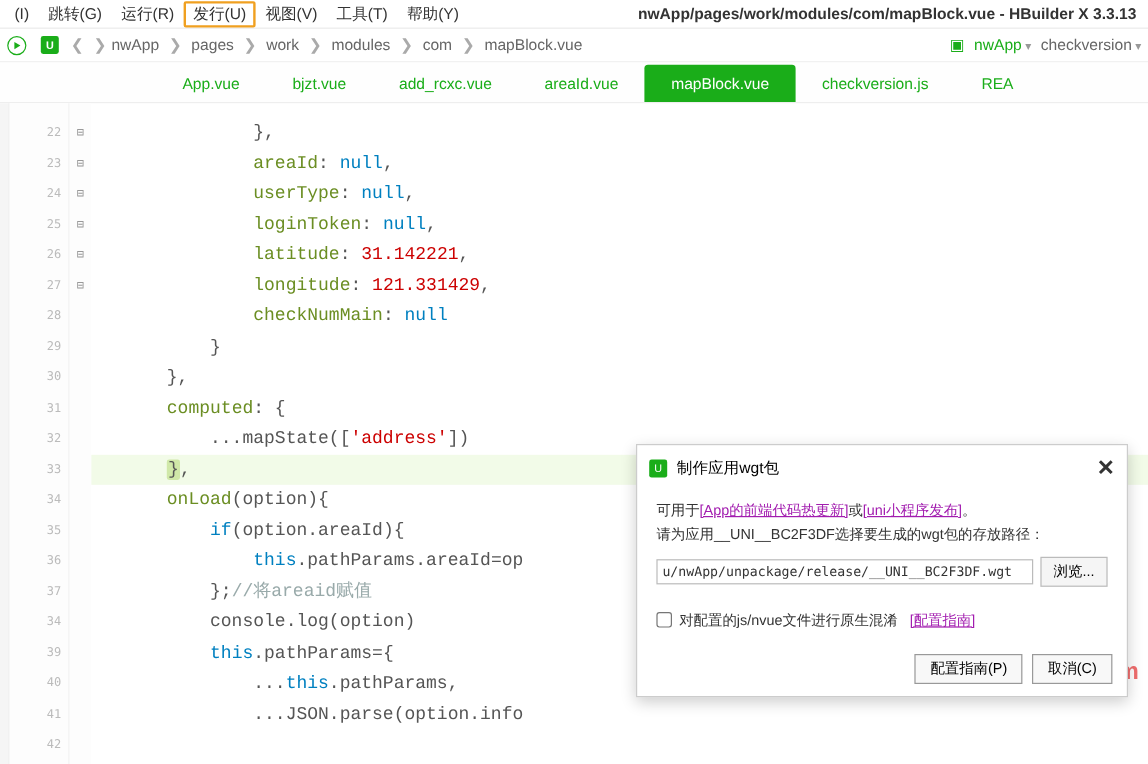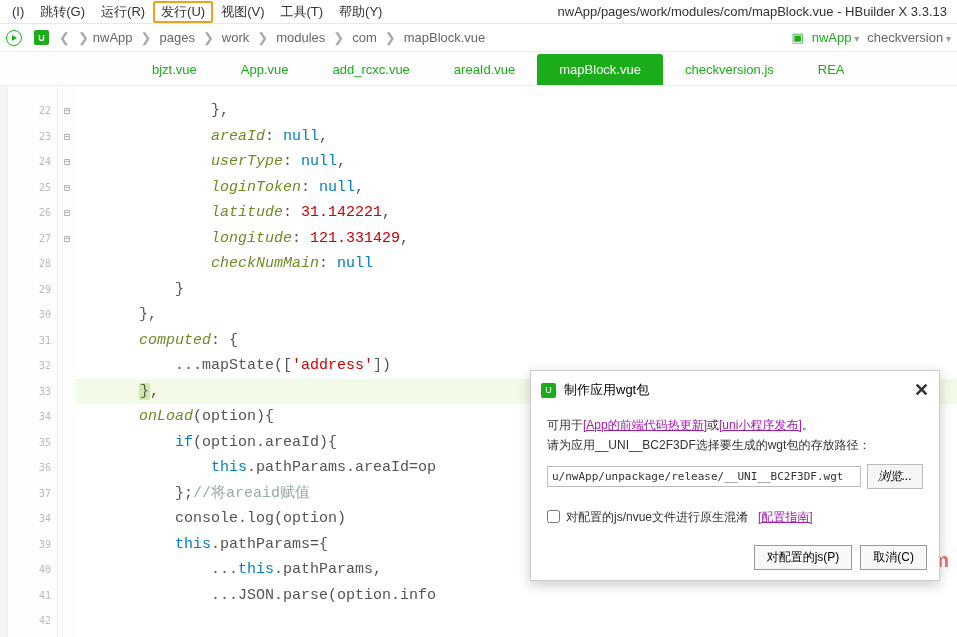--- a/index.html
+++ b/index.html
@@ -24,21 +24,21 @@
       padding: 2px 8px;
       color: #333;
       cursor: default;
     }
     .menubar .menu-item.highlight {
       border: 2px solid #f0a020;
       border-radius: 2px;
       padding: 0 6px;
     }
     .menubar .spacer { flex: 1; }
-    .menubar .title-path { color: #333; padding-right: 6px;}
+    .menubar .title-path { color: #333; padding-right: 6px; font-weight: bold;}
     .toolbar {
       display: flex;
       align-items: center;
       height: 28px;
       background: #fff;
       padding: 0 6px;
       border-bottom: 1px solid #eee;
     }
     .toolbar .play-icon {
       width: 16px; height: 16px;
@@ -126,21 +126,21 @@
       flex: 1;
       font-family: Consolas, "Courier New", monospace;
       font-size: 15px;
       line-height: 25.5px;
       padding-top: 12px;
       color: #555;
       white-space: pre;
       overflow: hidden;
     }
     .code .p { color: #555; }
-    .code .prop { color: #6b8e23; font-style: italic; }
+    .code .prop { color: #6b8e23; }
     .code .kw { color: #0080c0; }
     .code .num { color: #c00; }
     .code .str { color: #c00; }
     .code .cm { color: #9aa;}
     .code .hl-line { background: #f2fbe8; display: inline-block; width:100%;}
     .code .hl-br { background:#d0e8a8; border-radius:2px; padding:0 1px;}
     .dialog {
       position: absolute;
       top: 370px;
       left: 530px;
@@ -165,21 +165,21 @@
     }
     .dialog .dlg-body a { color: #a21caf; text-decoration: underline; cursor:default;}
     .dialog .path-row { display:flex; gap:6px; margin-top:8px; align-items:center;}
     .dialog .path-row input {
       flex:1; border:1px solid #bbb; padding:3px 4px;
       font-family: Consolas, monospace; font-size:11px;
       color:#333;
     }
     .dialog .path-row button {
       border:1px solid #bbb; background:#f5f5f5; padding:3px 10px;
-      font-size:12px; cursor:default;font-style:italic;
+      font-size:12px; cursor:default;
     }
     .dialog .chk-row { margin-top:18px; display:flex; align-items:center; gap:6px;}
     .dialog .chk-row input[type=checkbox]{ width:13px;height:13px;}
     .dialog .btn-row { display:flex; justify-content:flex-end; gap:8px; padding:8px 12px 10px 0;}
     .dialog .btn-row button { border:1px solid #999; background:#f8f8f8; padding:3px 12px; font-size:12px; cursor:default;}
     .watermark {
       position:absolute; right:8px; bottom:65px;
       color:#e55; font-size:20px; font-weight:bold;
       font-family: Arial;
       opacity:0.85;
@@ -221,22 +221,22 @@
       <span class="crumb">mapBlock.vue</span>
     </div>
   <div class="right-tools">
     <span class="run-icon">▣</span>
     <span class="nwapp dd">nwApp</span>
     <span class="dd">checkversion</span>
   </div>
 </div>
 
 <div class="tabbar" id="tabbar">
+    <div class="tab">App.vue</div>
     <div class="tab">bjzt.vue</div>
-    <div class="tab">App.vue</div>
     <div class="tab">add_rcxc.vue</div>
     <div class="tab">areaId.vue</div>
     <div class="tab active">mapBlock.vue</div>
     <div class="tab">checkversion.js</div>
     <div class="tab">REA</div>
   </div>
 
 <div class="editor-area">
   <div class="left-strip"></div>
   <div class="gutter" id="gutter">
@@ -305,16 +305,16 @@
       <input type="text" value="u/nwApp/unpackage/release/__UNI__BC2F3DF.wgt" style="">
       <button>浏览...</button>
     </div>
     <div class="chk-row">
       <input type="checkbox" style="">
       <span>对配置的js/nvue文件进行原生混淆</span>
       <a style="margin-left:4px">[配置指南]</a>
     </div>
   </div>
   <div class="btn-row">
-    <button>对配置的js(P)</button>
+    <button>配置指南(P)</button>
     <button>取消(C)</button>
   </div>
 </div>
 
 </body></html>

